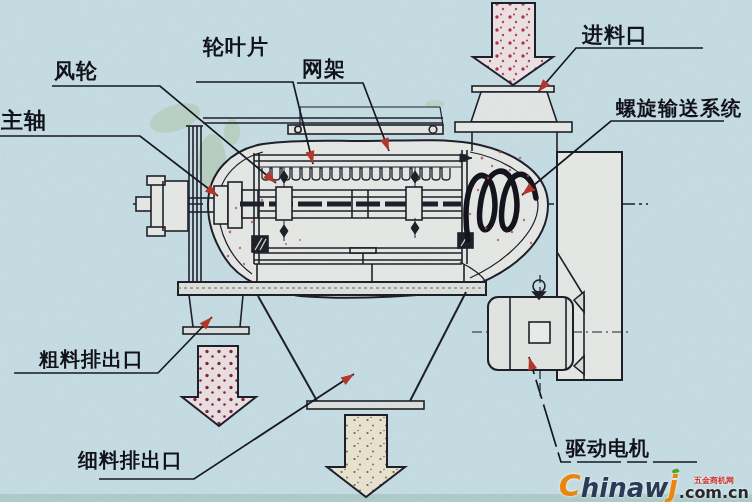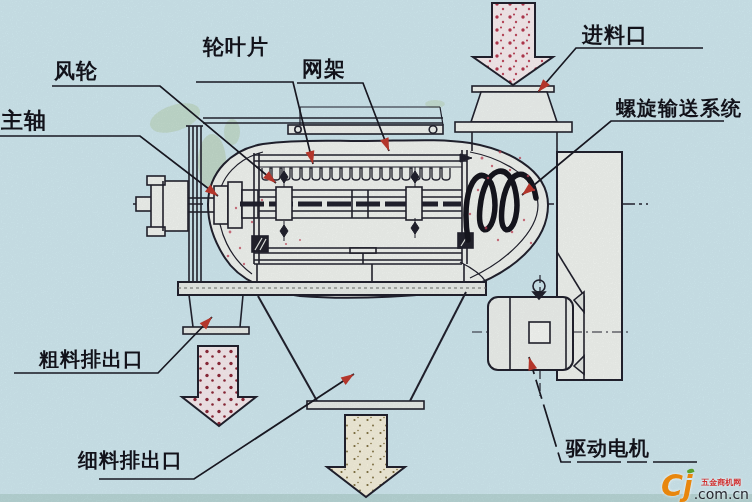--- a/index.html
+++ b/index.html
@@ -12,21 +12,21 @@
   #watermark{position:absolute;right:3px;bottom:1px;display:flex;align-items:flex-end;
              font-style:italic;font-weight:700;line-height:1;
              text-shadow:0 0 3px rgba(255,255,255,.9);}
   .wm-c{color:#e8860d;font-size:30px;}
   .wm-mid{color:#2b3a55;font-size:26px;letter-spacing:0px;}
   .wm-j{color:#e8860d;font-size:28px;position:relative;}
   .wm-leaf{position:absolute;top:-4px;left:4px;width:7px;height:4px;border-radius:50% 50% 0 50%;
            background:#5aa12e;transform:rotate(-20deg);}
   .wm-col{display:flex;flex-direction:column;align-items:center;margin-left:1px;font-style:normal;}
   .wm-tag{font-size:8px;color:#cf2d2d;font-weight:700;letter-spacing:0;}
-  .wm-suffix{font-size:14px;color:#27272f;font-weight:400;letter-spacing:0;}
+  .wm-suffix{font-size:16px;color:#27272f;font-weight:700;letter-spacing:0;}
 </style>
 </head>
 <body>
 
 <div id="stage">
 <svg width="752" height="502" viewBox="0 0 752 502">
   <defs>
     <pattern id="dotsPink" width="13" height="13" patternUnits="userSpaceOnUse">
       <rect width="13" height="13" fill="#f9eef1"></rect>
       <circle cx="3" cy="4" r="1.7" fill="#b6384e"></circle>
@@ -299,19 +299,20 @@
       <polyline points="697,462 561,462 529,357" stroke-dasharray="44 6 20 6"></polyline>
       <path d="M0,0 L-13,4.5 L-13,-4.5 Z" transform="translate(529,357) rotate(-106.9)" fill="#bf3a2e" stroke="none"></path>
     </g>
   </g>
 
   <rect x="0" y="0" width="752" height="502" filter="url(#grain)" opacity="0.06"></rect>
 </svg>
 
 <div id="watermark">
   <span class="wm-c">C</span>
+      <span class="wm-mid">hinaw</span>
       <span class="wm-j"><span>j</span><span class="wm-leaf"></span></span>
       <span class="wm-col">
         <span class="wm-tag">五金商机网</span>
         <span class="wm-suffix">.com.cn</span>
       </span>
 </div>
 </div>
 
 </body></html>

